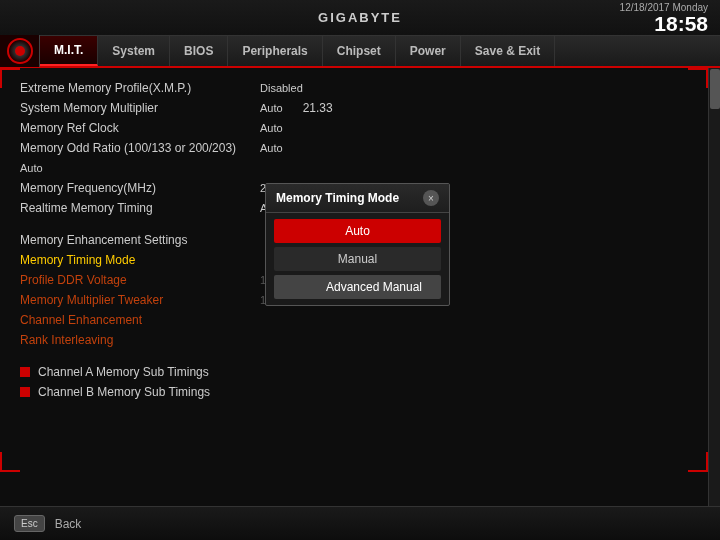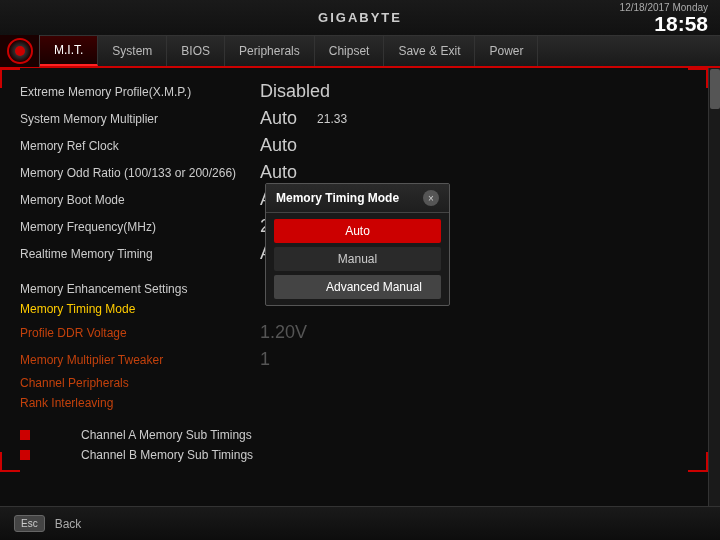--- a/index.html
+++ b/index.html
@@ -80,20 +80,21 @@
     .nav-logo-inner {
       width: 10px;
       height: 10px;
       border-radius: 50%;
       background: #c00;
     }
     .nav-items {
       display: flex;
       height: 100%;
       align-items: flex-end;
+      font-weight: bold;
     }
     .nav-item {
       padding: 0 14px;
       height: 100%;
       display: flex;
       align-items: center;
       color: #bbb;
       font-size: 12px;
       cursor: pointer;
       border-right: 1px solid #333;
@@ -154,41 +155,40 @@
       flex-shrink: 0;
     }
     .settings-row .label.dimmed {
       color: #c2410c;
     }
     .settings-row .label.highlight {
       color: #ffcc00;
     }
     .settings-row .value {
       color: #ccc;
-      font-size: 18px;
+      font-size: 11px;
       margin-right: 20px;
     }
     .settings-row .value2 {
       color: #ccc;
       font-size: 12px;
     }
     .settings-row .value.dimmed {
       color: #555;
     }
 
     .section-gap {
       height: 12px;
     }
 
     
     .channel-item {
       display: flex;
       align-items: center;
       padding: 3px 0;
-      gap: 43px;
     }
     .red-square {
       width: 10px;
       height: 10px;
       background: #cc0000;
       margin-right: 8px;
       flex-shrink: 0;
     }
     .channel-label {
       color: #ccc;
@@ -321,22 +321,22 @@
     <div class="nav-logo-circle">
       <div class="nav-logo-inner"></div>
     </div>
   </div>
   <div class="nav-items">
     <div class="nav-item active">M.I.T.</div>
     <div class="nav-item">System</div>
     <div class="nav-item">BIOS</div>
     <div class="nav-item">Peripherals</div>
     <div class="nav-item">Chipset</div>
+    <div class="nav-item">Power</div>
     <div class="nav-item">Save &amp; Exit</div>
-    <div class="nav-item">Power</div>
   </div>
 </div>
 
 <div class="main">
   <div class="corner-tl"></div>
   <div class="corner-tr"></div>
   <div class="corner-bl"></div>
   <div class="corner-br"></div>
 
   <div class="content">
@@ -348,25 +348,24 @@
     <div class="settings-row">
       <span class="label">System Memory Multiplier</span>
       <span class="value">Auto</span>
       <span class="value2">21.33</span>
     </div>
     <div class="settings-row">
       <span class="label">Memory Ref Clock</span>
       <span class="value">Auto</span>
     </div>
     <div class="settings-row">
-      <span class="label">Memory Odd Ratio (100/133 or 200/266)</span>
+      <span class="label">Memory Odd Ratio (100/133 or 200/203)</span>
       <span class="value">Auto</span>
     </div>
     <div class="settings-row">
-      <span class="label">Memory Boot Mode</span>
       <span class="value">Auto</span>
     </div>
     <div class="settings-row">
       <span class="label">Memory Frequency(MHz)</span>
       <span class="value">2133MHz</span>
       <span class="value2">2133MHz</span>
     </div>
     <div class="settings-row">
       <span class="label">Realtime Memory Timing</span>
       <span class="value">Auto</span>
@@ -382,21 +381,21 @@
     </div>
     <div class="settings-row">
       <span class="label dimmed">Profile DDR Voltage</span>
       <span class="value dimmed">1.20V</span>
     </div>
     <div class="settings-row">
       <span class="label dimmed">Memory Multiplier Tweaker</span>
       <span class="value dimmed">1</span>
     </div>
     <div class="settings-row">
-      <span class="label dimmed">Channel Peripherals</span>
+      <span class="label dimmed">Channel Enhancement</span>
     </div>
     <div class="settings-row">
       <span class="label dimmed">Rank Interleaving</span>
     </div>
 
     <div class="section-gap"></div>
 
     <div class="channel-item">
       <div class="red-square"></div>
       <span class="channel-label">Channel A Memory Sub Timings</span>

